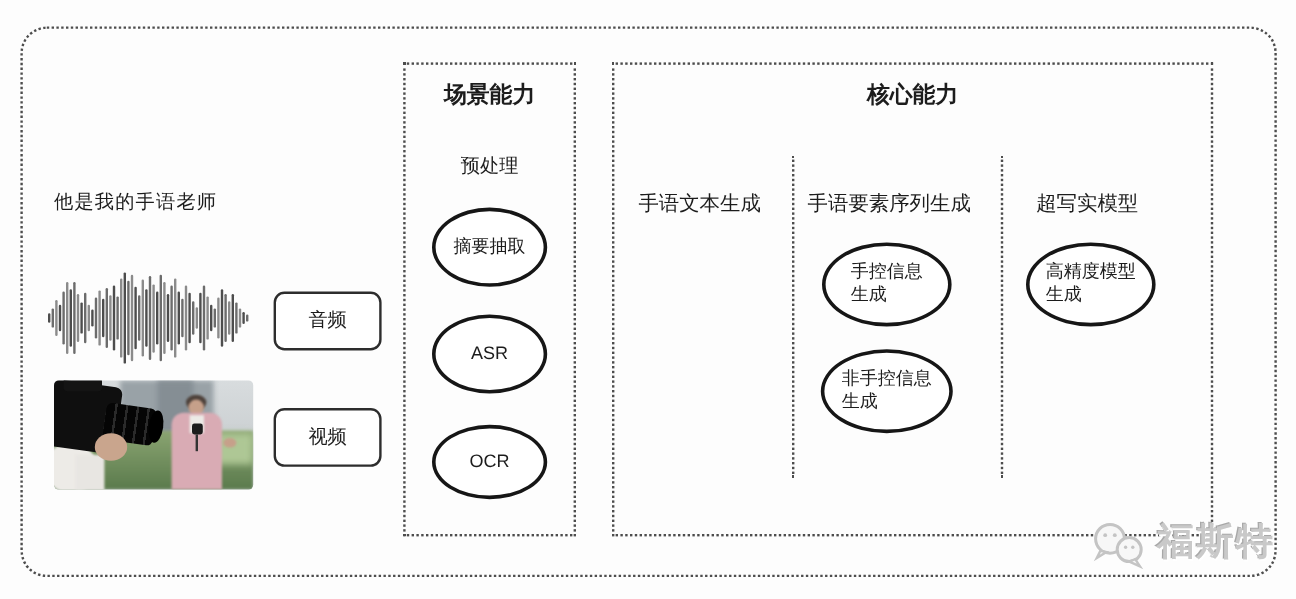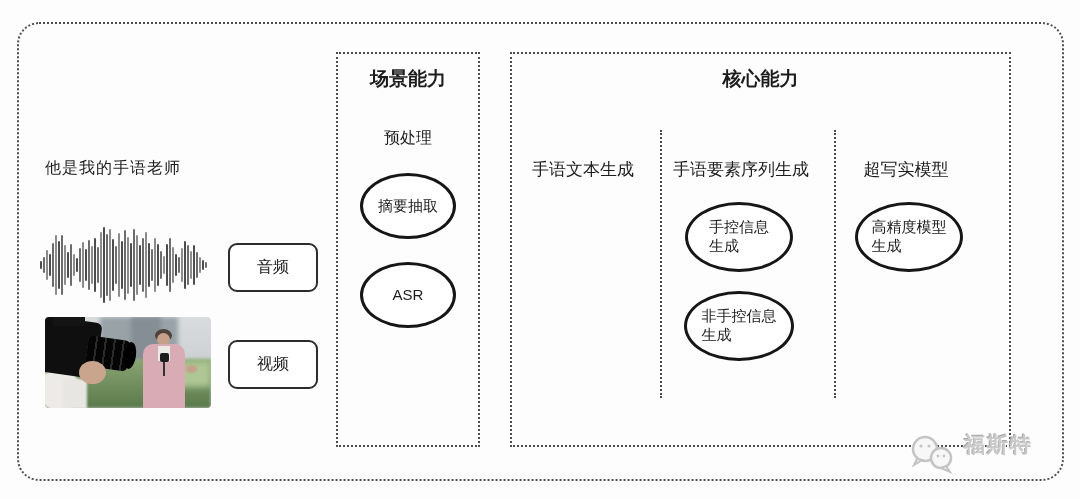--- a/index.html
+++ b/index.html
@@ -67,21 +67,21 @@
 
   .ellipse{position:absolute;border:3px solid var(--line);border-radius:50%;background:#fff;
            display:flex;align-items:center;justify-content:center;text-align:left;
            font-size:15px;line-height:1.25;white-space:pre-line;transform:translate(-50%,-50%);}
 
   .vdiv{position:absolute;top:76px;height:268px;width:0;border-left:2px dotted var(--dots);}
   .colhdr{position:absolute;transform:translateX(-50%);top:104px;font-size:17px;font-weight:500;white-space:nowrap;}
 
   
   .wm-logo{position:absolute;left:908px;top:433px;}
-  .wm-text{position:absolute;left:964px;top:431px;font-size:21px;font-weight:700;letter-spacing:2px;
+  .wm-text{position:absolute;left:964px;top:431px;font-size:31px;font-weight:700;letter-spacing:2px;
            color:var(--watermark);
            text-shadow:1px 1px 0 #ffffff,-1px -1px 0 #a8a8a8;white-space:nowrap;}
 </style>
 </head>
 <body>
 
 <div class="stage">
 
   <div class="outer"></div>
 
@@ -168,20 +168,21 @@
   </div>
 
   <div class="iobox" style="top:243px;">音频</div>
   <div class="iobox" style="top:340px;">视频</div>
 
   <div class="dbox scene">
     <div class="btitle">场景能力</div>
     <div class="sub">预处理</div>
     <div class="ellipse" style="left:70px;top:152px;width:90px;height:60px;">摘要抽取</div>
     <div class="ellipse" style="left:70px;top:241px;width:90px;height:60px;">ASR</div>
+    <div class="ellipse" style="left:70px;top:331px;width:90px;height:56px;">OCR</div>
   </div>
 
   <div class="dbox core">
     <div class="btitle">核心能力</div>
 
     <div class="vdiv" style="left:148px;"></div>
     <div class="vdiv" style="left:322px;"></div>
 
     <div class="colhdr" style="left:229px;">手语要素序列生成</div>
     <div class="colhdr" style="left:71px;">手语文本生成</div>

